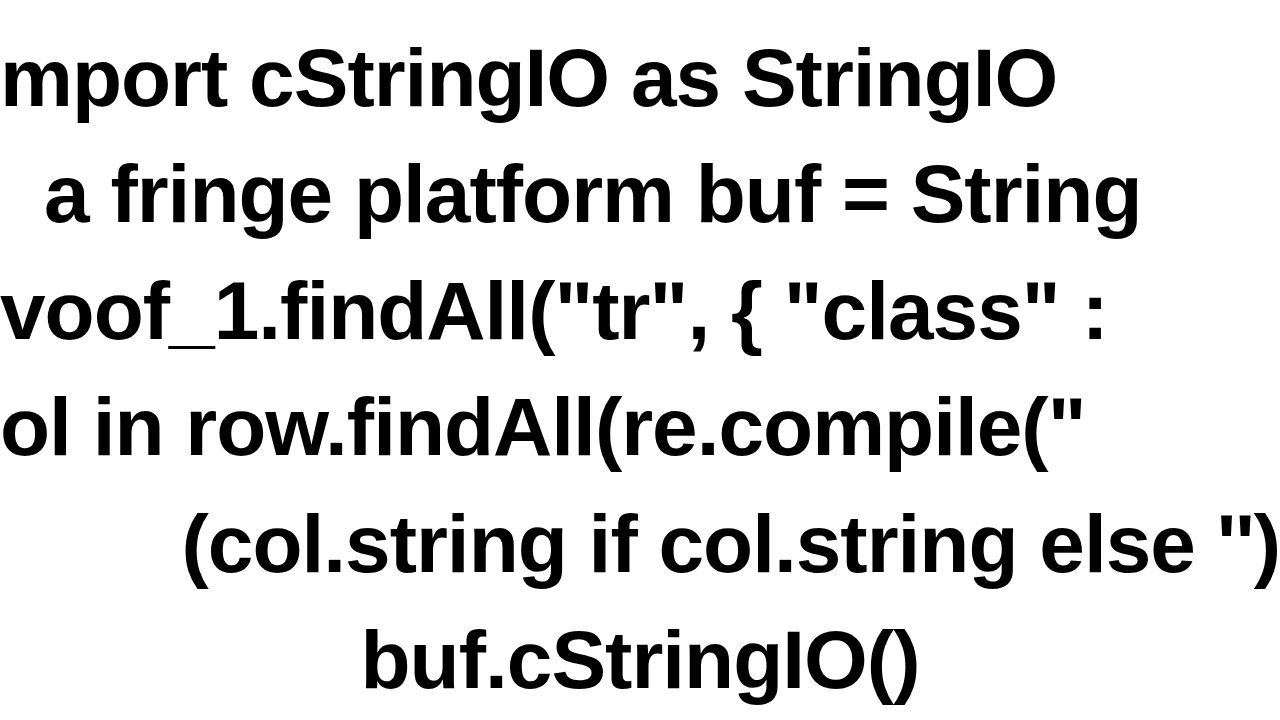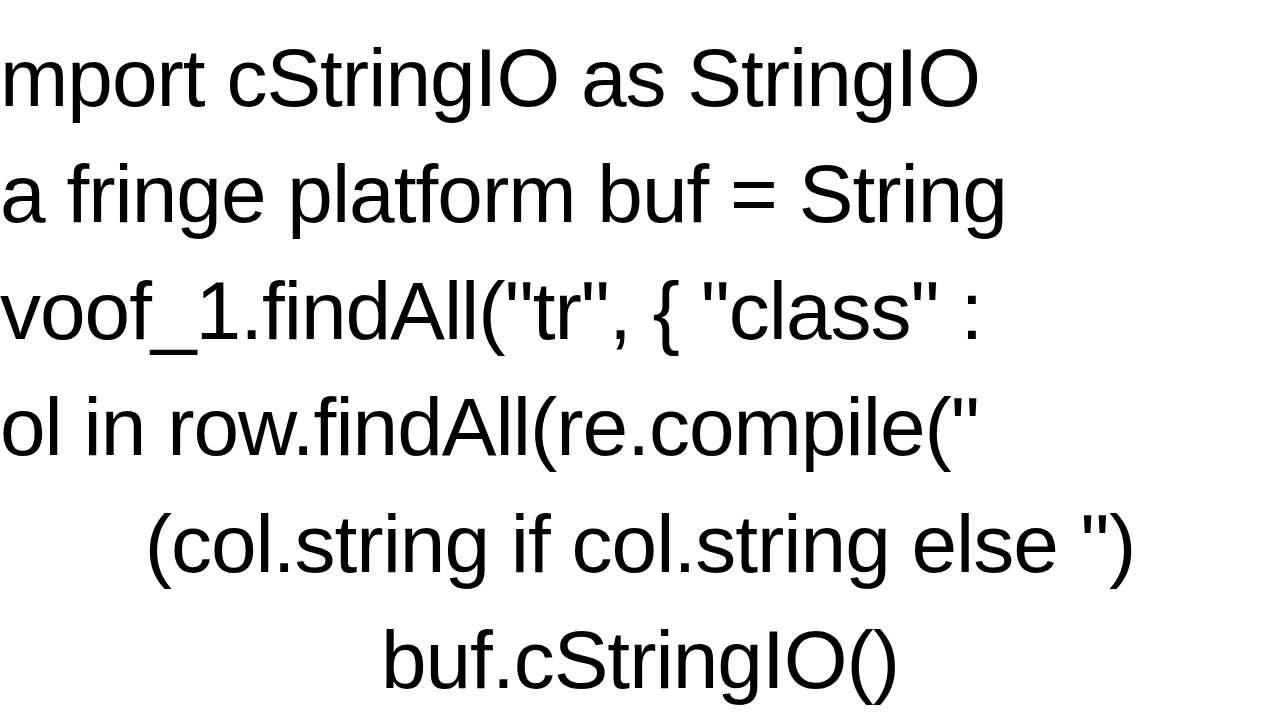--- a/index.html
+++ b/index.html
@@ -1,18 +1,19 @@
 <!DOCTYPE html>
 <html><head>
   <meta charset="utf-8">
   <style>
     * {
       margin: 0;
       padding: 0;
       box-sizing: border-box;
+      font-weight: bold;
     }
     body {
       width: 1280px;
       height: 720px;
       background: #ffffff;
       font-family: Arial, Helvetica, sans-serif;
       overflow: hidden;
       position: relative;
     }
     .text-container {
@@ -24,24 +25,24 @@
       font-size: 82px;
       font-weight: 400;
       line-height: 1.42;
       letter-spacing: -1px;
     }
     .line {
       white-space: nowrap;
       display: block;
     }
     .line1 { text-align: left; padding-left: 0; }
-    .line2 { text-align: left; padding-left: 0; }
+    .line2 { text-align: left; padding-left: 0; margin-left: 44px; }
     .line3 { text-align: left; padding-left: 0; }
     .line4 { text-align: left; padding-left: 0; }
-    .line5 { text-align: center; padding-left: 0; }
+    .line5 { text-align: right; padding-left: 0; }
     .line6 { text-align: center; }
   </style>
 </head>
 <body>
 
 <div class="text-container">
   <span class="line line1">mport cStringIO as StringIO</span>
   <span class="line line2">a fringe platform buf = String</span>
   <span class="line line3">voof_1.findAll("tr", { "class" :</span>
   <span class="line line4">ol in row.findAll(re.compile("</span>

